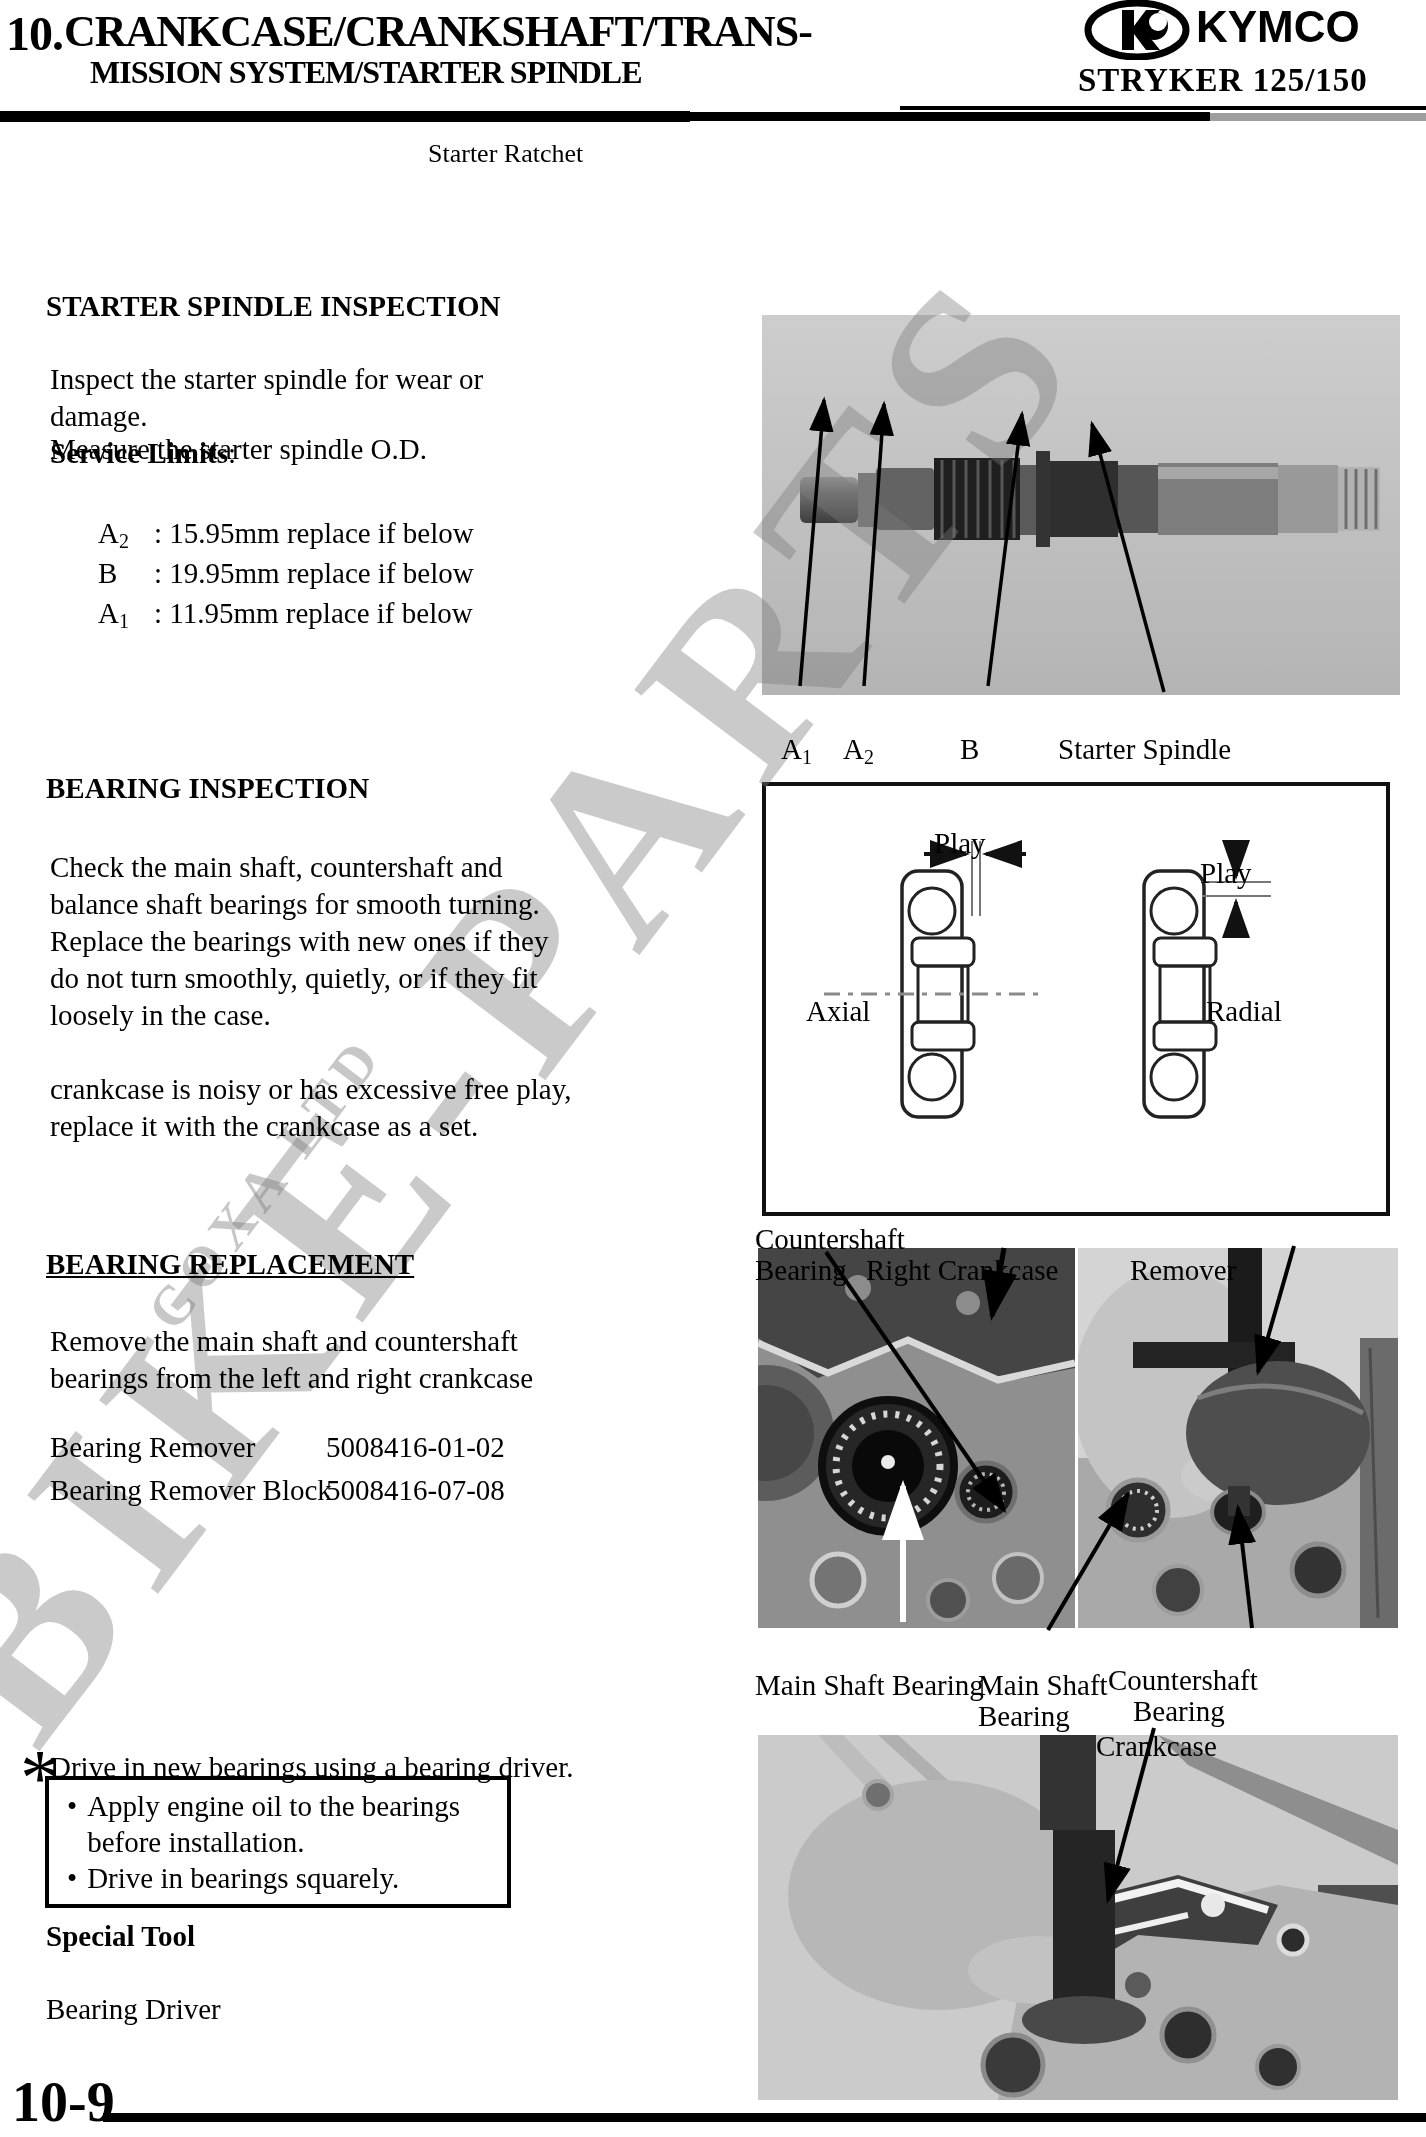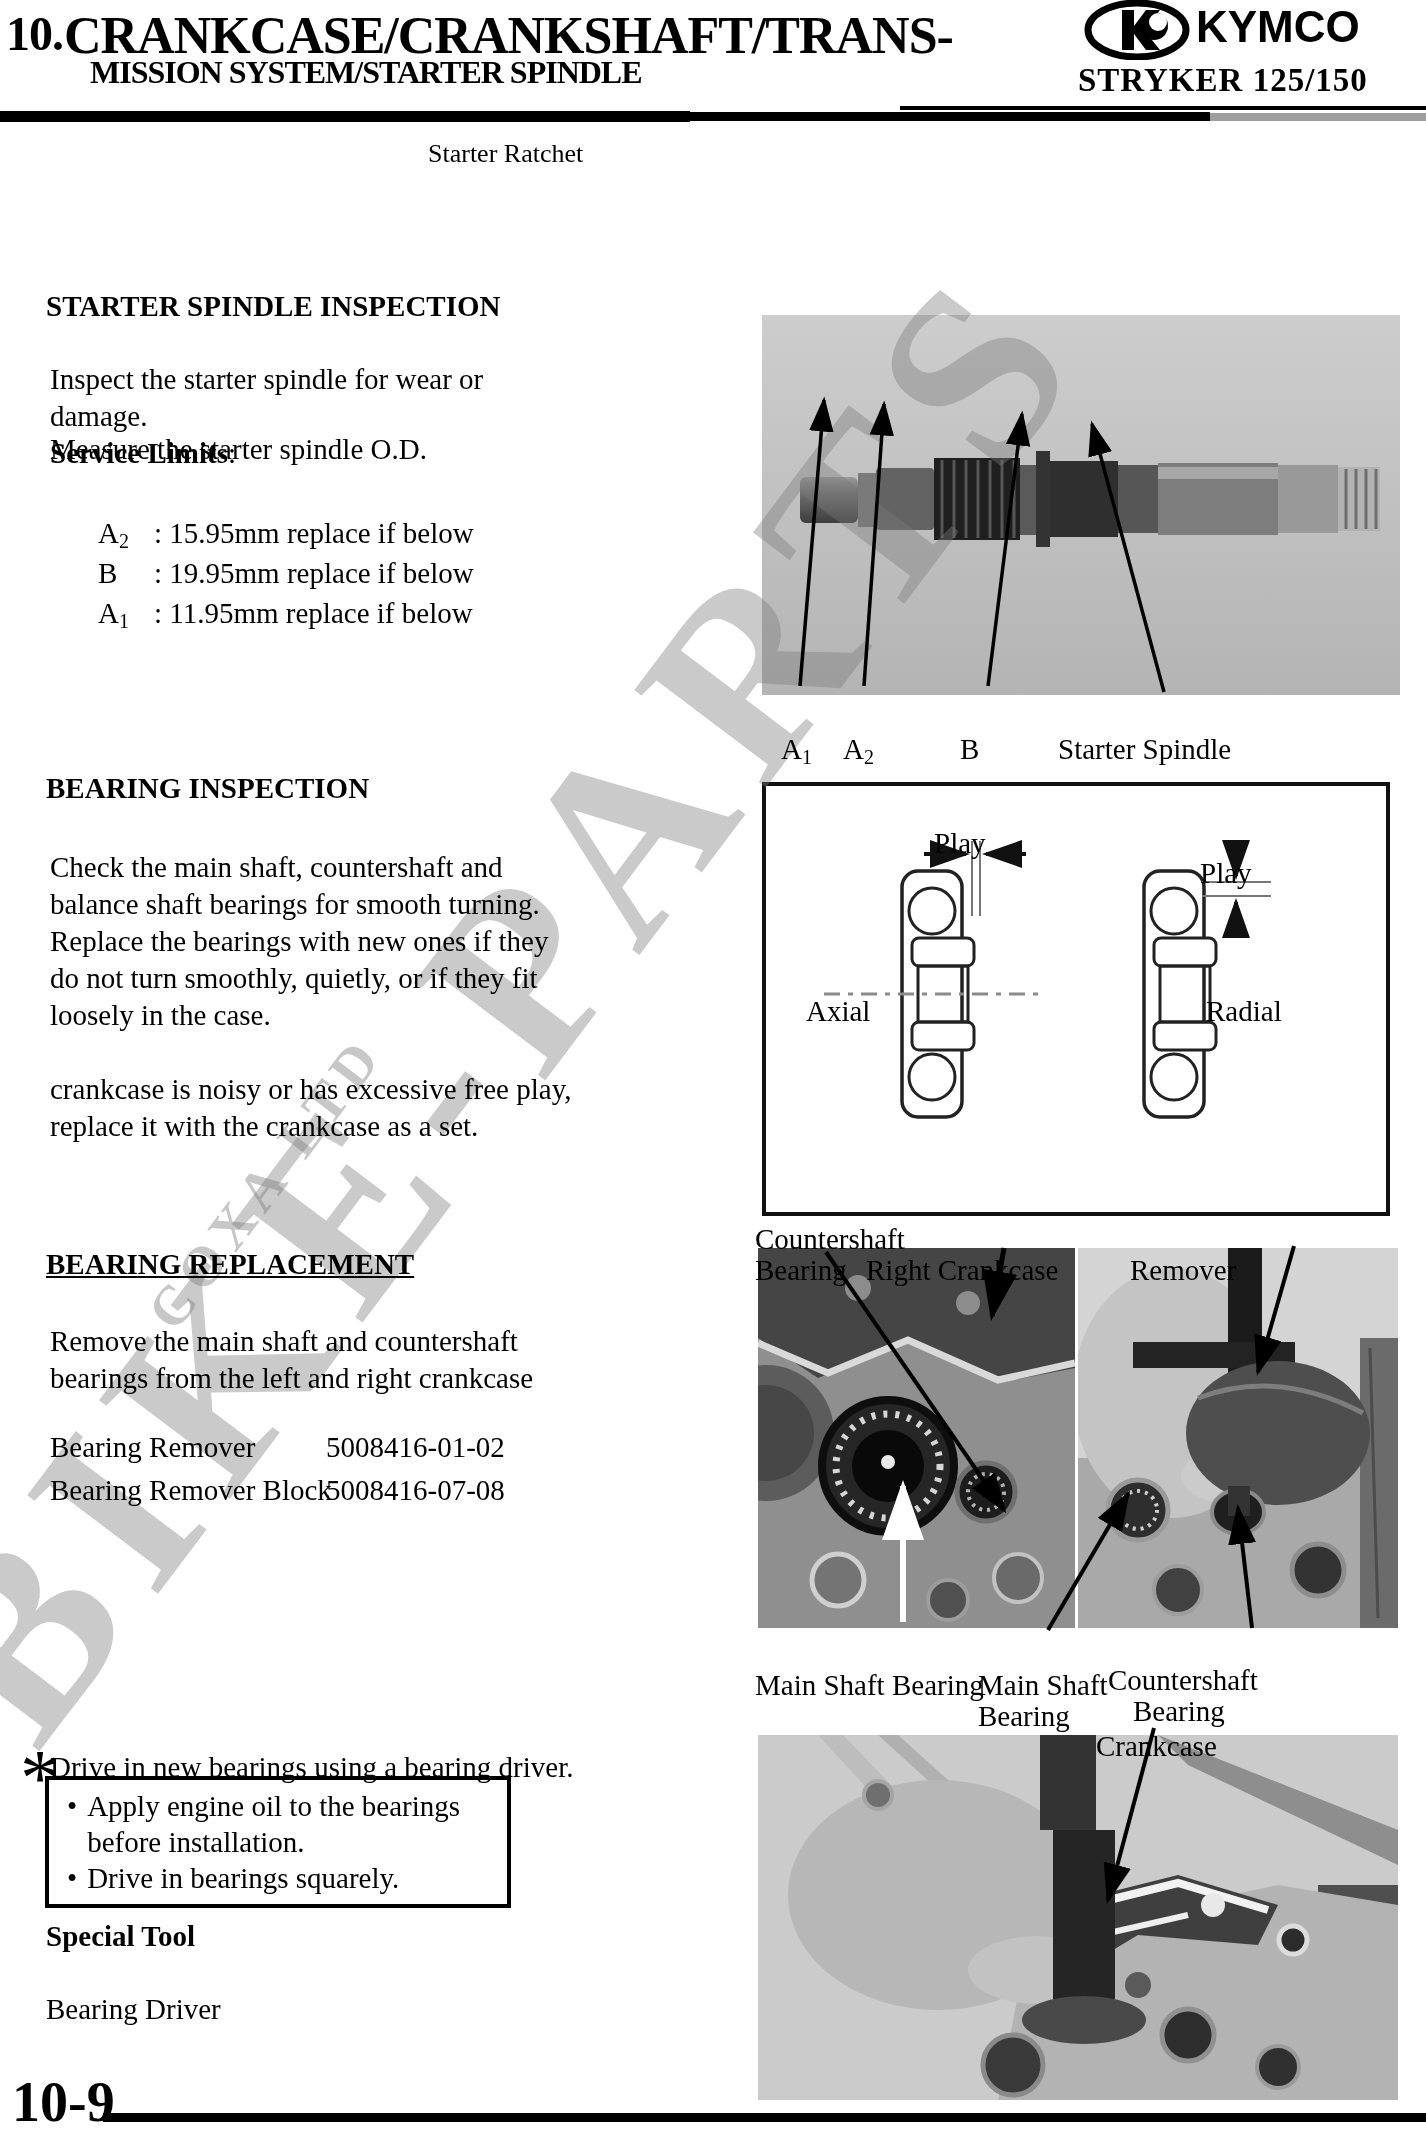--- a/index.html
+++ b/index.html
@@ -6,21 +6,21 @@
   .page{position:relative;width:1426px;height:2137px;background:#ffffff;overflow:hidden;
         font-family:"Liberation Serif","DejaVu Serif",serif;color:#000;}
   .abs{position:absolute;white-space:nowrap;}
   .z-text{z-index:4;}
   .z-fig{z-index:1;}
   .z-mark{z-index:2;}
   .z-arrow{z-index:3;}
 
   
   .chapter{left:6px;top:6px;font-size:48px;font-weight:bold;letter-spacing:-1px;}
-  .title1{left:64px;top:6px;font-size:52px;font-weight:bold;letter-spacing:-1px;}
+  .title1{left:64px;top:6px;font-size:44px;font-weight:bold;letter-spacing:-1px;}
   .title2{left:90px;top:54px;font-size:32px;font-weight:bold;letter-spacing:-1px;}
   .brand{left:1196px;top:2px;font-size:44px;font-weight:bold;
          font-family:"Liberation Sans","DejaVu Sans",sans-serif;letter-spacing:0px;}
   .logo{left:1084px;top:0px;}
   .model{left:1078px;top:62px;font-size:33px;font-weight:bold;letter-spacing:1px;}
   .bar-a{left:0;top:111px;width:690px;height:11px;background:#000;}
   .bar-b{left:690px;top:112px;width:520px;height:9px;background:#000;}
   .bar-c{left:1210px;top:113px;width:216px;height:8px;background:#9e9e9e;}
   .rule-thin{left:900px;top:106px;width:526px;height:4px;background:#000;}
   .topic{left:428px;top:139px;font-size:26px;}

